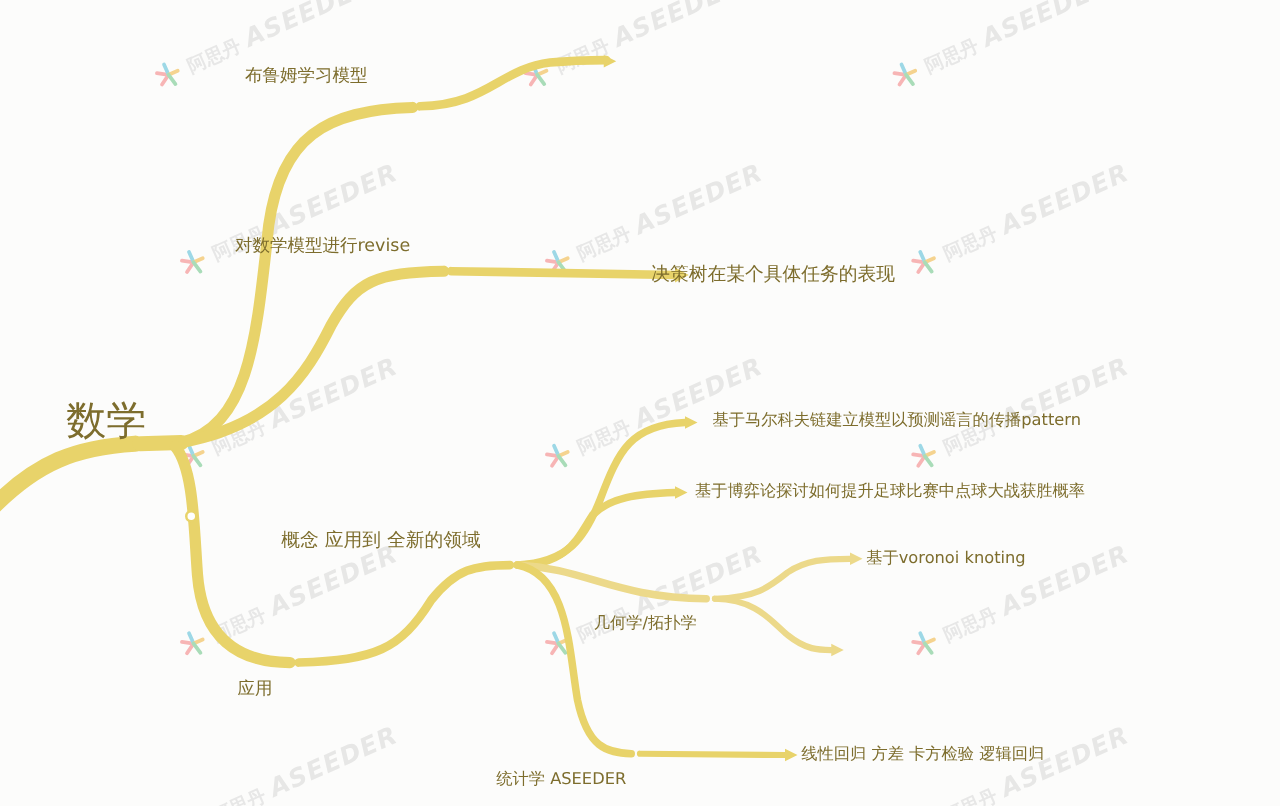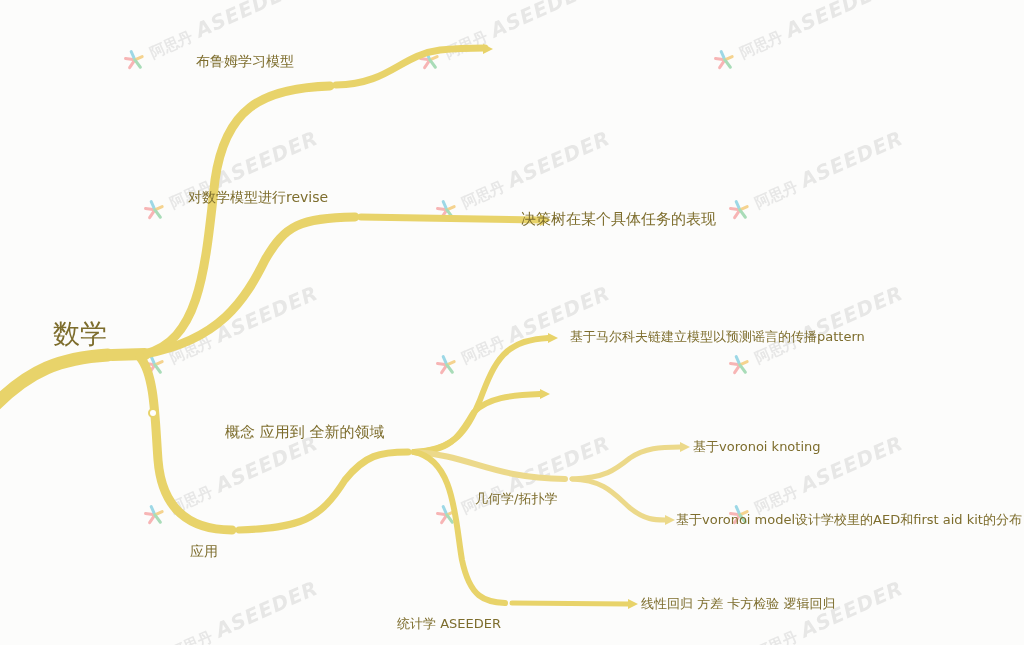--- a/index.html
+++ b/index.html
@@ -8,21 +8,21 @@
       background: #fcfcfb;
       font-family: "DejaVu Sans", "Liberation Sans", sans-serif;
       position: relative;
     }
     #canvas { position: absolute; left: 0; top: 0; width: 1024px; height: 645px; }
     svg.branches { position: absolute; left: 0; top: 0; }
     .label {
       position: absolute; white-space: nowrap; color: #7d6d2d;
       line-height: 1.15;
     }
-    .root { font-size: 27px; text-align: right; }
+    .root { font-size: 32px; text-align: right; }
     .l1 { font-size: 14px; }
     .l2 { font-size: 15px; }
     .l3 { font-size: 13px; }
     .multi div { line-height: 22px; }
     .wm { position: absolute; pointer-events: none; transform: rotate(-24deg); transform-origin: left center; white-space: nowrap; }
     .wm .cn { font-size: 15px; color: rgba(160,160,160,0.22); margin-right: 6px; font-weight: bold; }
     .wm .en { font-size: 20px; color: rgba(150,150,150,0.2); font-weight: bold; letter-spacing: 1px; font-style: italic; }
     .wm .star { position: absolute; left: -28px; top: 2px; width: 22px; height: 22px; }
   </style>
 </head>
@@ -189,19 +189,19 @@
   <div class="label l1" style="left:196px;top:53px;">布鲁姆学习模型</div>
   <div class="label l1" style="left:188px;top:189px;">对数学模型进行revise</div>
   <div class="label l1" style="left:190px;top:543px;">应用</div>
 
 
   <div class="label l2" style="left:521px;top:211px;">决策树在某个具体任务的表现</div>
 
   <div class="label l3" style="left:570px;top:330px;">基于马尔科夫链建立模型以预测谣言的传播pattern</div>
 
   <div class="label l2" style="left:225px;top:424px;">概念 应用到 全新的领域</div>
+  <div class="label l3" style="left:556px;top:387px;">基于博弈论探讨如何提升足球比赛中点球大战获胜概率</div>
   <div class="label l3" style="left:475px;top:492px;">几何学/拓扑学</div>
   <div class="label l3" style="left:693px;top:440px;">基于voronoi knoting</div>
-  <div class="label l3" style="left:676px;top:513px;">基于voronoi model设计学校里的AED和first aid kit的分布</div>
   <div class="label l3" style="left:397px;top:617px;">统计学 ASEEDER</div>
   <div class="label l3" style="left:641px;top:597px;">线性回归 方差 卡方检验 逻辑回归</div>
 
 </div>
 
 </body></html>

